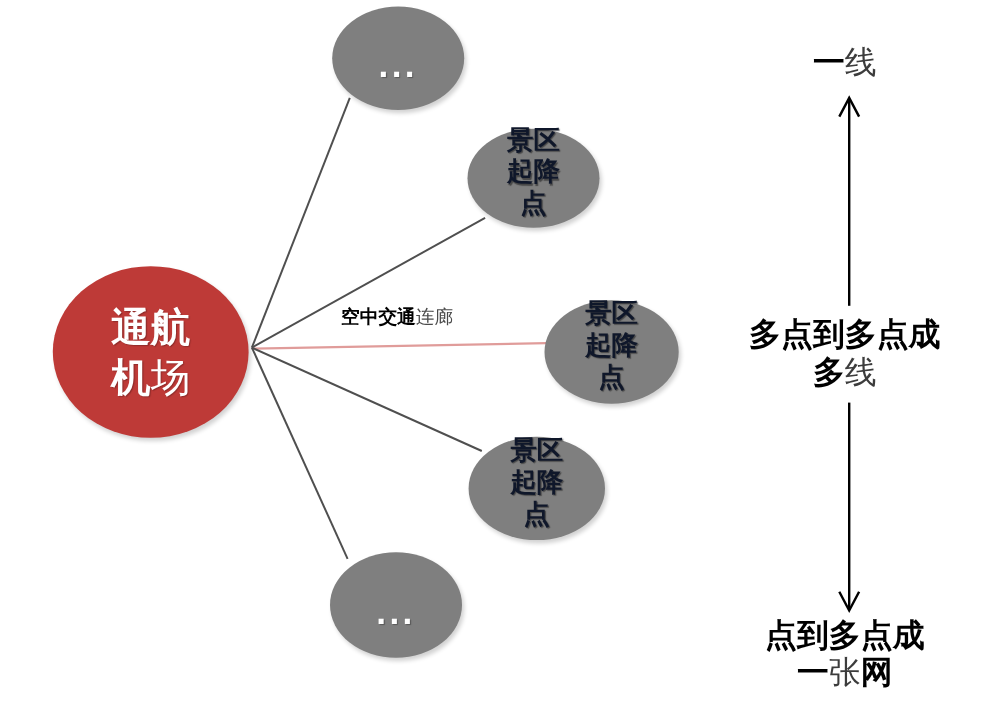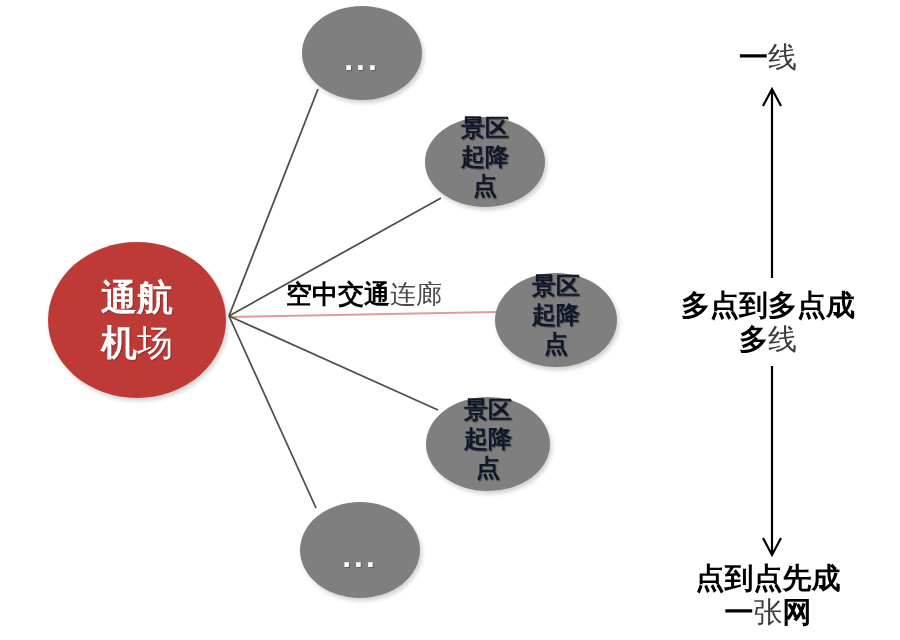--- a/index.html
+++ b/index.html
@@ -24,21 +24,21 @@
   .spoke-site3{left:426px;top:397px;width:124px;height:94px;}
   .spoke-bottom{left:300px;top:502px;width:120px;height:96px;}
 
   .dots{color:#ffffff;font-weight:700;font-size:32px;line-height:10px;letter-spacing:3px;
         transform:translateY(6px);text-shadow:1px 1px 1px rgba(0,0,0,0.3);}
   .site-text{color:#0f172a;font-weight:700;font-size:24px;line-height:29px;text-align:center;
              transform:translateY(-6px);text-shadow:1px 1px 1px rgba(0,0,0,0.45);white-space:nowrap;}
   .site-text span{display:block;}
 
   
-  .corridor-label{position:absolute;left:286px;top:277px;z-index:2;font-size:26px;font-weight:700;
+  .corridor-label{position:absolute;left:310px;top:277px;z-index:2;font-size:17px;font-weight:700;
                   color:#000000;white-space:nowrap;}
   .corridor-label .lt{font-weight:400;color:#4a4a4a;}
 
   
   .stage-label{position:absolute;left:618px;width:300px;text-align:center;z-index:2;
                font-size:29px;font-weight:700;color:#000000;line-height:34px;white-space:nowrap;}
   .stage-1{top:6px;}
   .stage-2{top:288px;}
   .stage-3{top:561px;}
   .stage-label .lt{font-weight:400;color:#3c3c3c;}
@@ -113,17 +113,17 @@
     <br>
     <span>一</span><span class="lt">线</span><span></span>
   </div>
 
   <div class="stage-label stage-2">
     <span>多点到多点成</span><br>
     <span>多</span><span class="lt">线</span><span></span>
   </div>
 
   <div class="stage-label stage-3">
-    <span>点到点先成</span><br>
+    <span>点到多点成</span><br>
     <span>一</span><span class="lt">张</span><span>网</span>
   </div>
 
 </div>
 
 </body></html>

